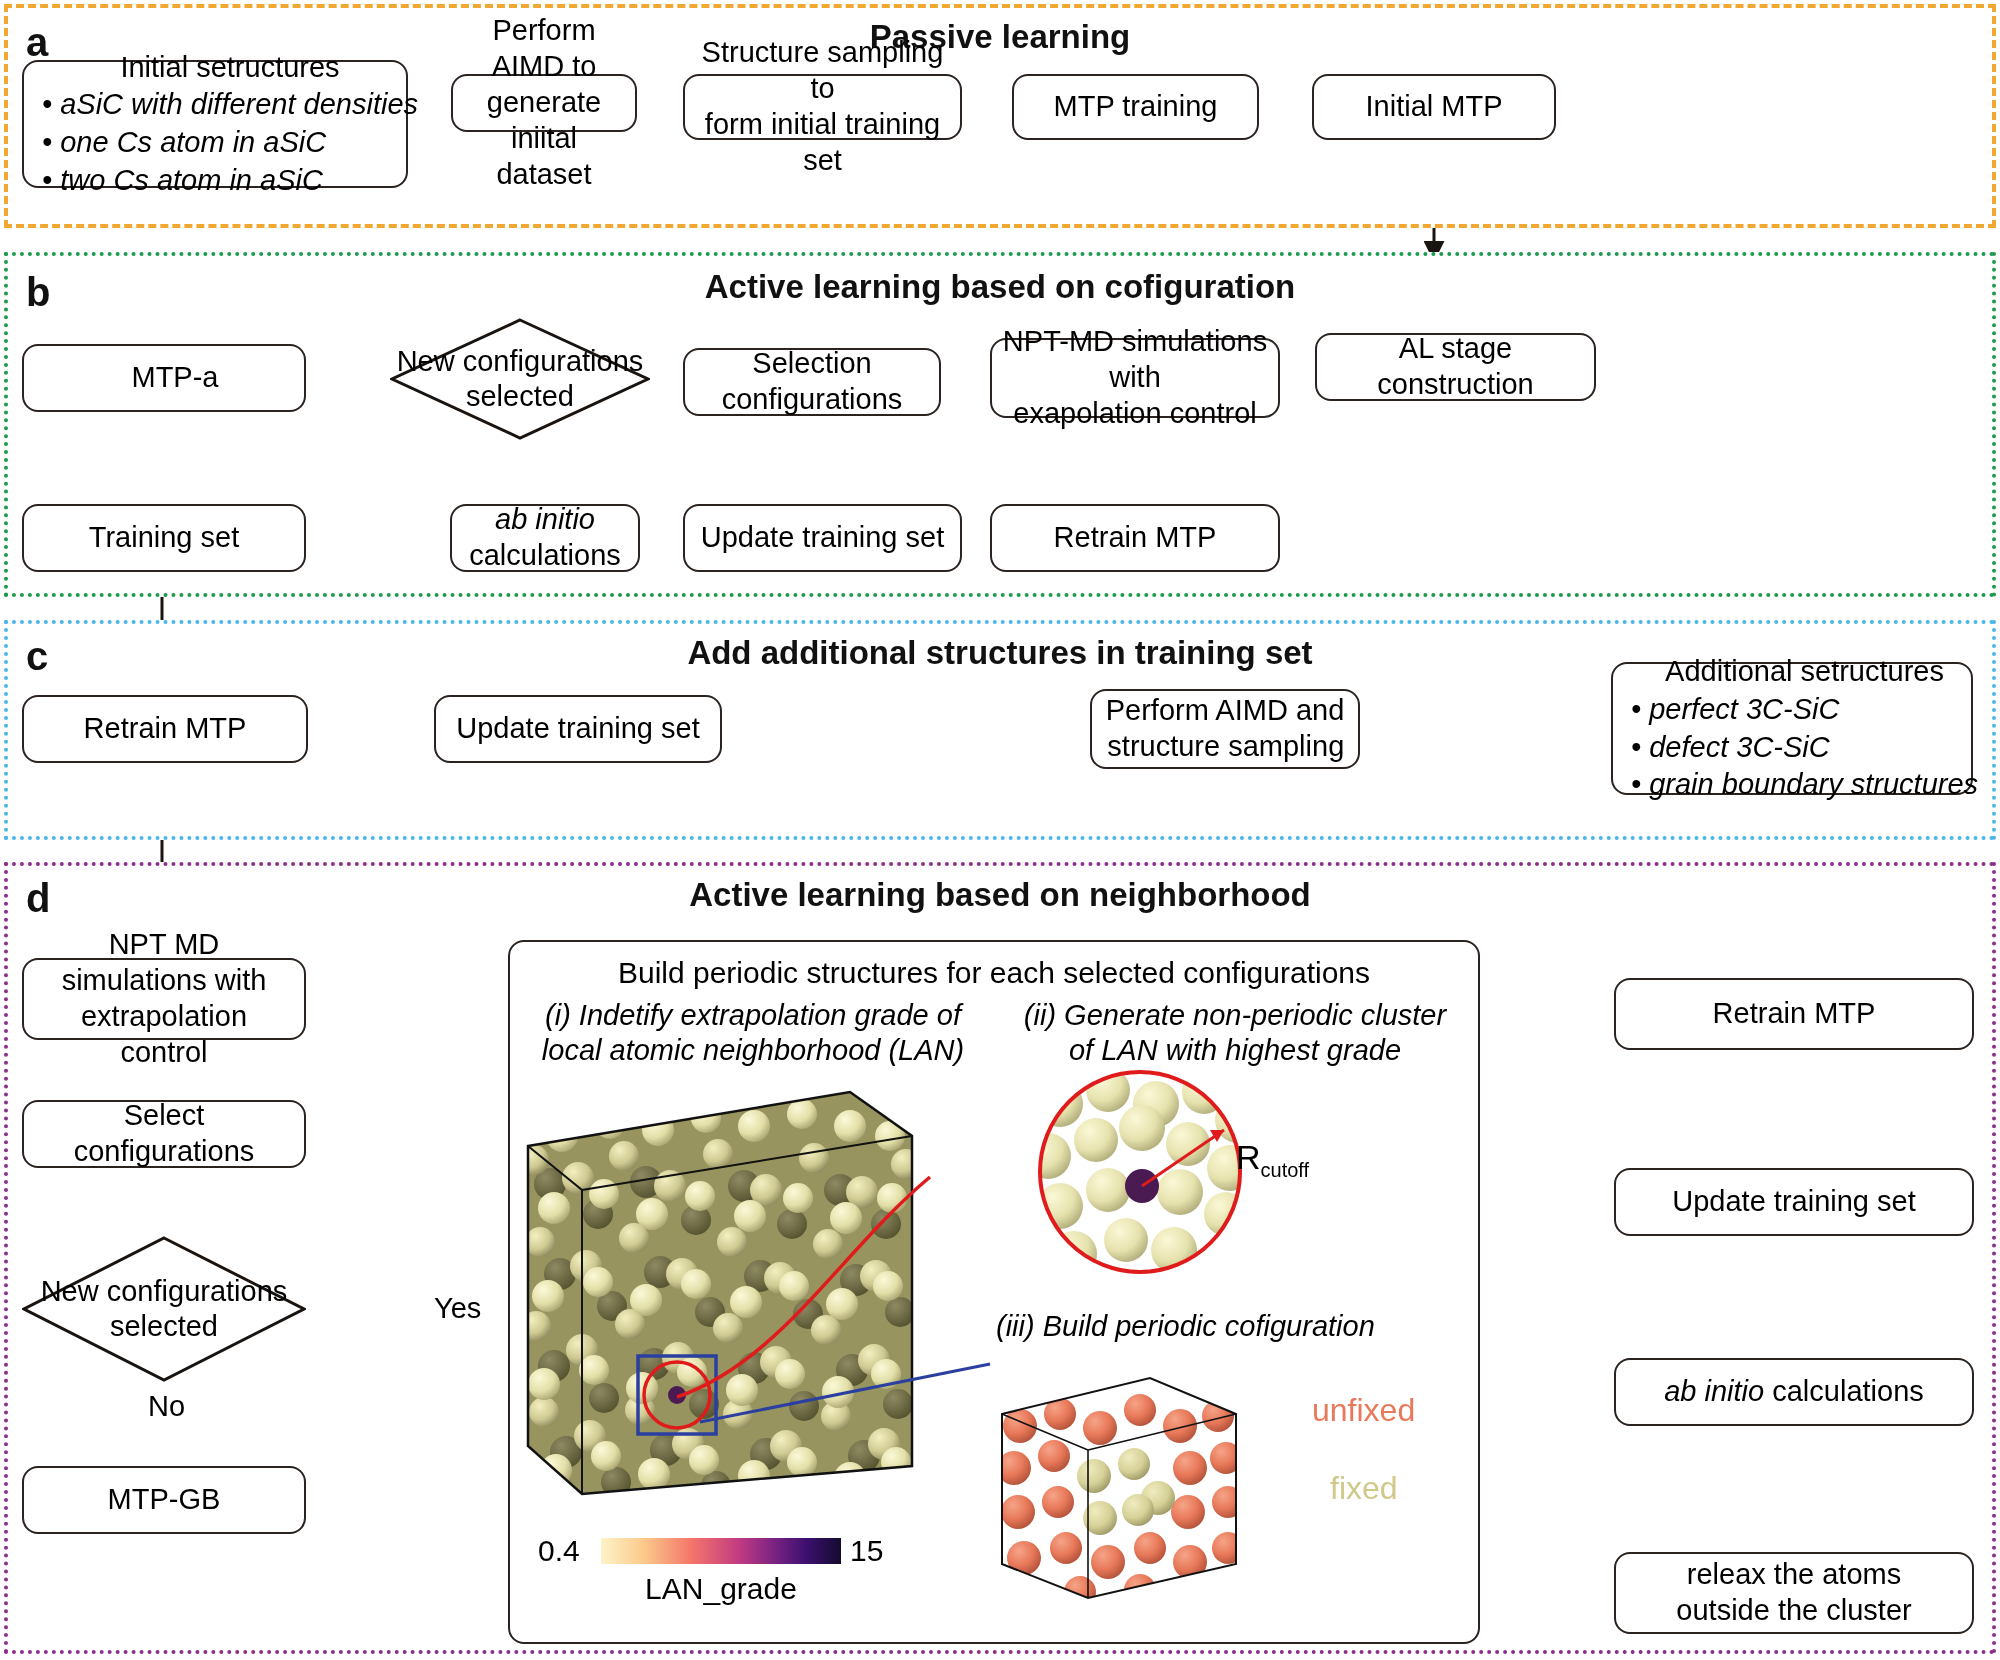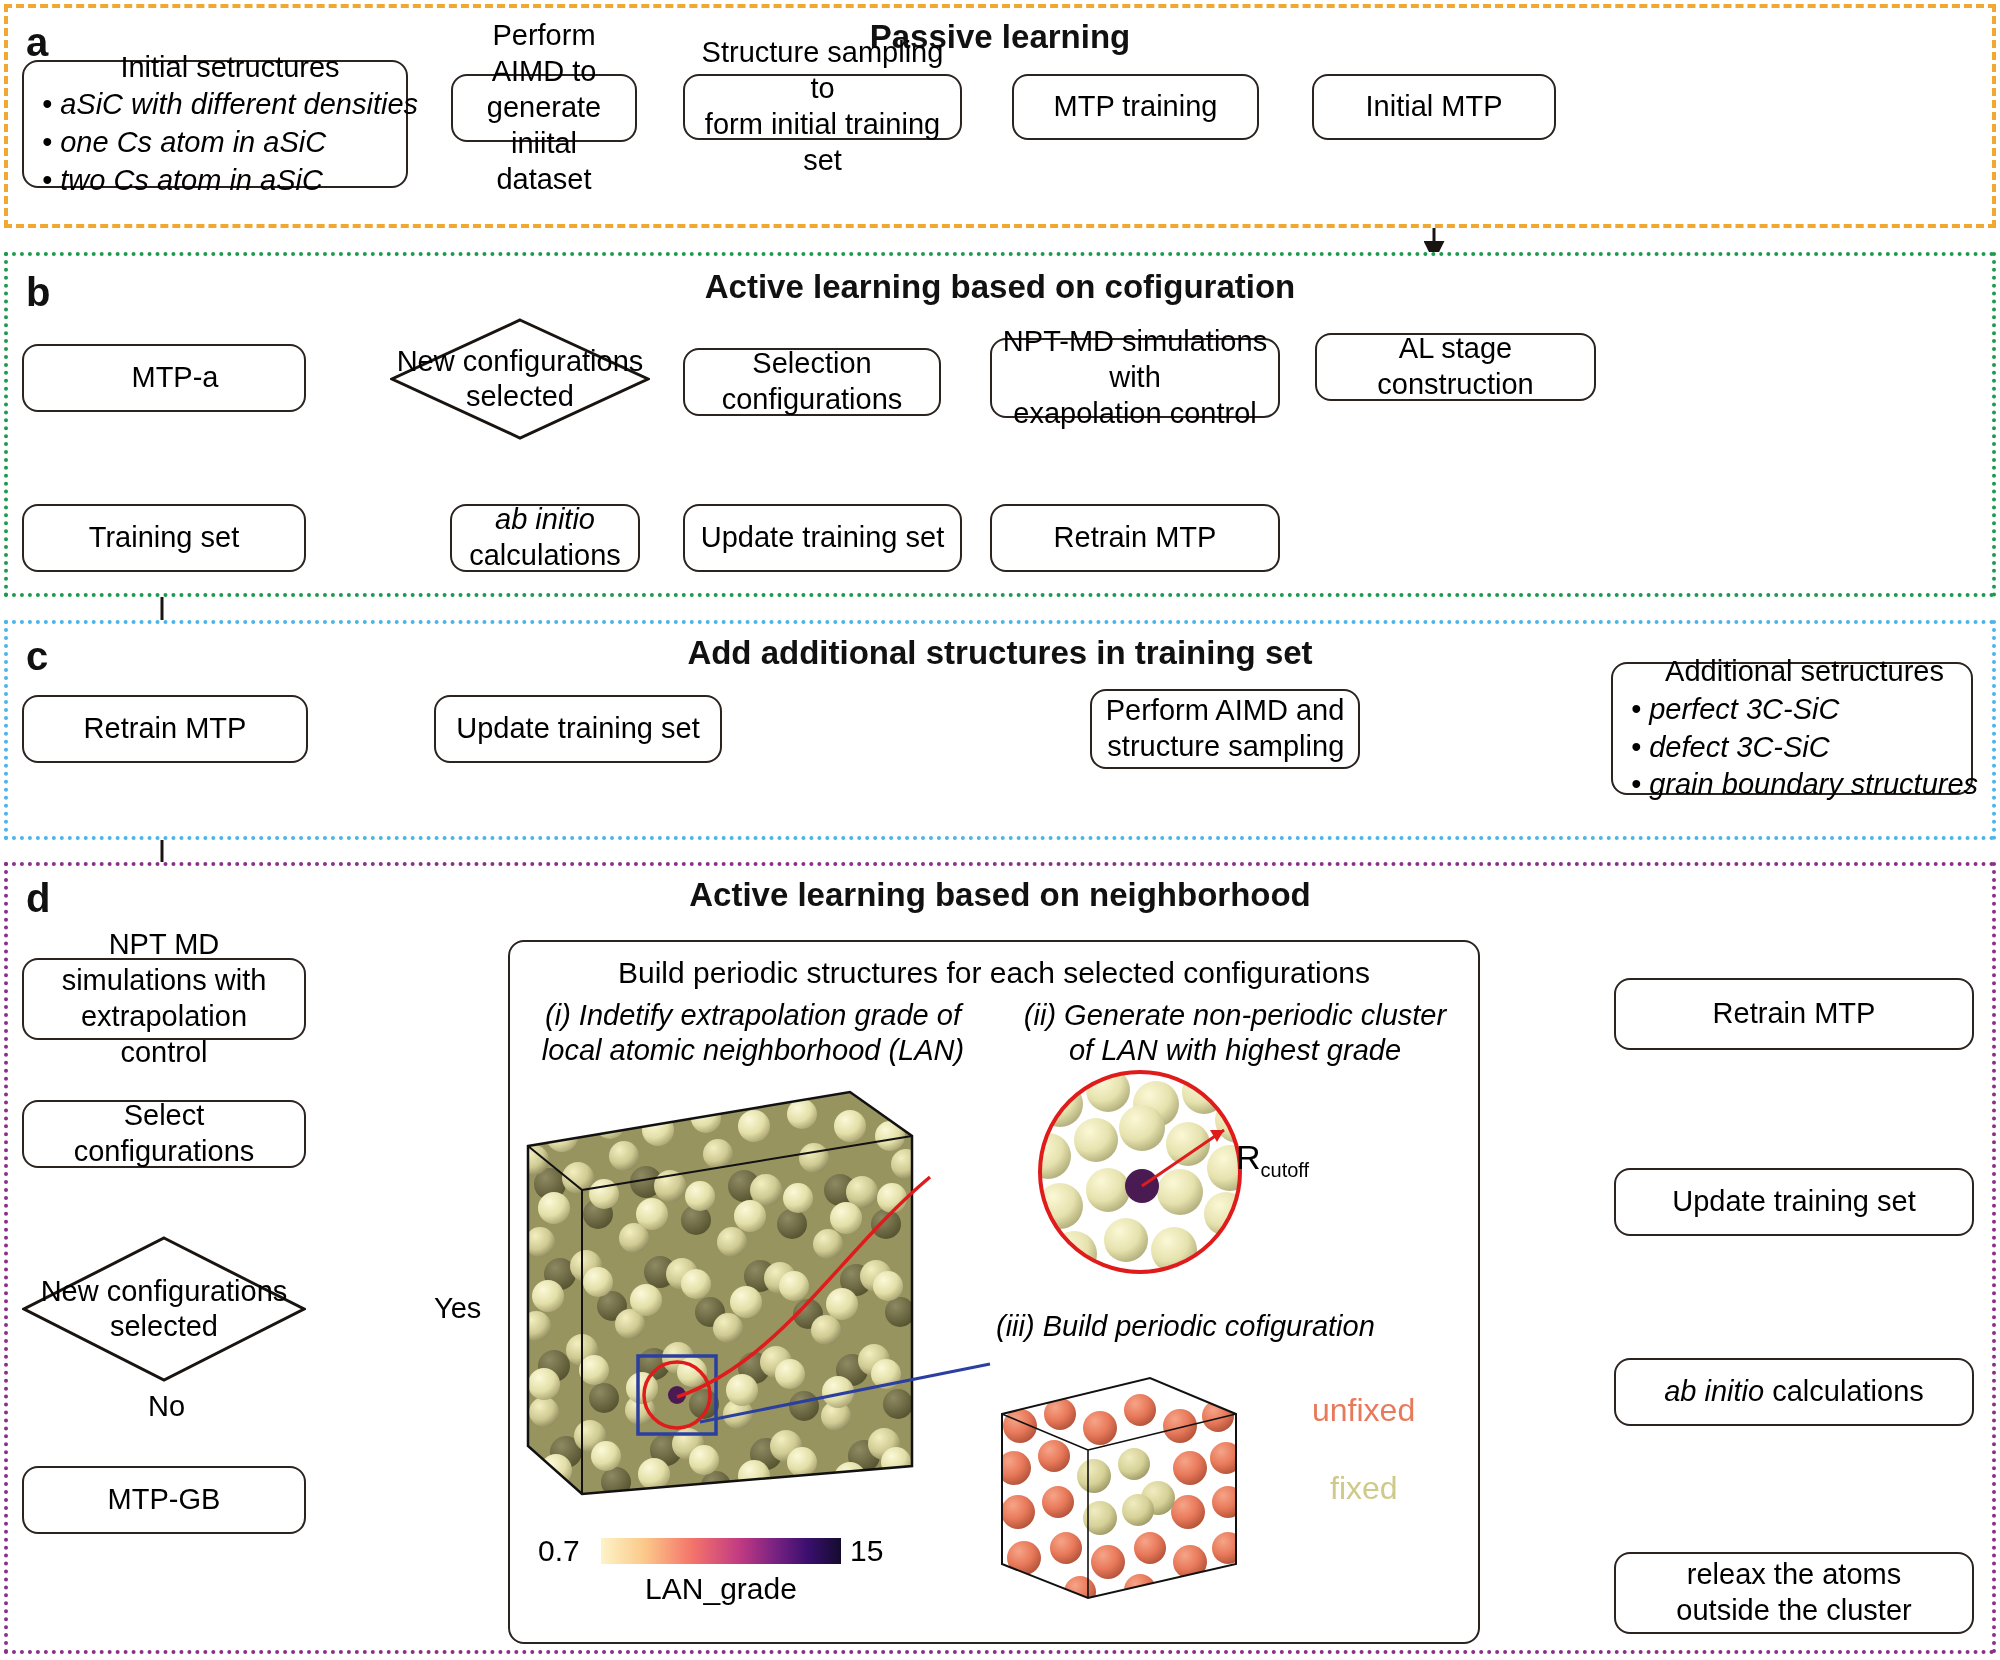--- a/index.html
+++ b/index.html
@@ -152,21 +152,21 @@
 
   <div class="box left" style="left:22px; top:60px; width:386px; height:128px;">
     <div class="bullets">
       <span class="hdr">Initial setructures</span>
       <span class="li">• aSiC with different densities</span>
       <span class="li">• one Cs atom in aSiC</span>
       <span class="li">• two Cs atom in aSiC</span>
     </div>
   </div>
 
-  <div class="box" style="left:451px; top:74px; width:186px; height:68px;">
+  <div class="box" style="left:451px; top:74px; width:186px; height:58px;">
     <div>
       <span>Perform AIMD to</span><br>
       <span>generate iniital dataset</span>
     </div>
   </div>
 
   <div class="box" style="left:683px; top:74px; width:279px; height:66px;">
     <div>
       <span>Structure sampling to</span><br>
       <span>form initial training set</span>
@@ -549,20 +549,20 @@
         </g>
       </g>
       <polygon points="12,62 160,26 246,62 246,212 98,246 12,212" fill="none" stroke="#111" stroke-width="2"></polygon>
       <path d="M12,62 L98,98 L98,246 M98,98 L246,62" fill="none" stroke="#111" stroke-width="1.6"></path>
     </svg>
 
     <div class="legend-unfixed" style="left:802px; top:450px;">unfixed</div>
     <div class="legend-fixed" style="left:820px; top:528px;">fixed</div>
 
     <div class="cbar-wrap" style="left:18px; top:590px; width:420px; height:90px;">
-      <div class="cbar-min" style="left:10px; top:2px;">0.7</div>
+      <div class="cbar-min" style="left:10px; top:2px;">0.4</div>
       <div class="cbar" style="left:73px; top:6px;"></div>
       <div class="cbar-max" style="left:322px; top:2px;">15</div>
       <div class="cbar-lab" style="left:73px; top:40px;">LAN_grade</div>
     </div>
   </div>
 
 </div>
 
 </body></html>

